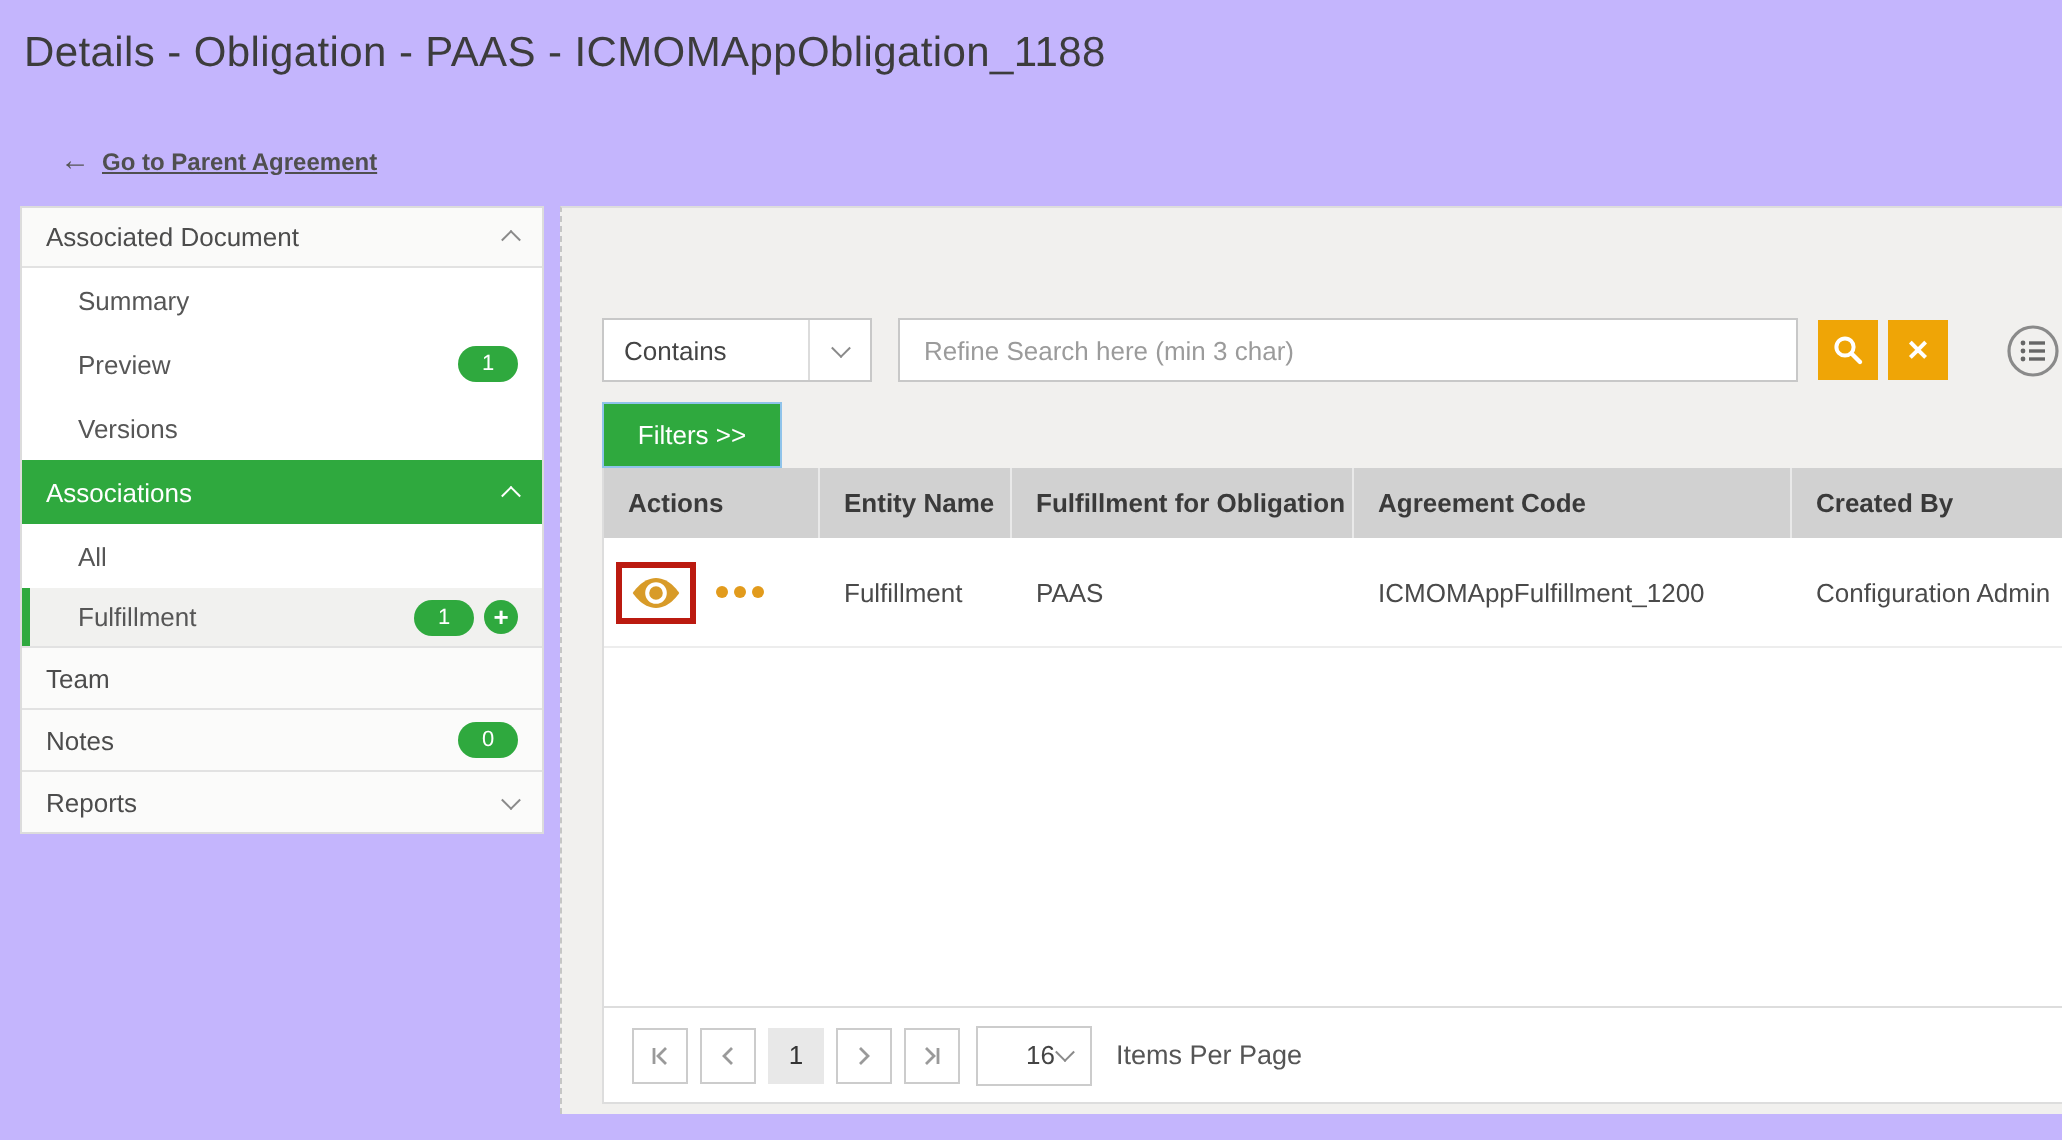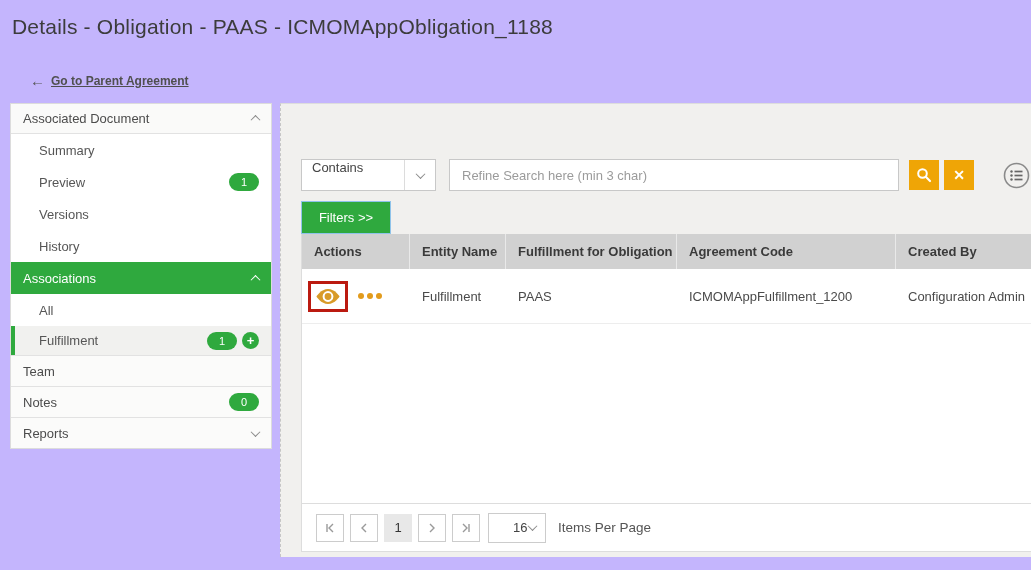--- a/index.html
+++ b/index.html
@@ -34,21 +34,21 @@
     font-size: 13px; font-weight: bold; display: inline-flex; align-items: center; justify-content: center;
     margin-left: 5px; line-height: 1; cursor: pointer; }
 
   
   .main-panel { position: absolute; left: 280px; top: 103px; width: 751px; height: 454px;
     background: #f1f0ee; border-top: 1px solid #ddd; border-left: 1px dashed #c6c6c6; }
 
   
   .search-row { position: absolute; left: 20px; top: 55px; height: 32px; display: flex; align-items: center; }
   .op-select { width: 135px; height: 32px; background: #fff; border: 1px solid #c8c8c8; display: flex;
-    font-size: 13px; color: #444; padding-left: 10px; cursor: pointer; }
+    align-items: center; font-size: 13px; color: #444; padding-left: 10px; cursor: pointer; }
   .op-select .sep { margin-left: auto; width: 1px; height: 30px; background: #dcdcdc; }
   .op-select .caret-zone { width: 30px; display: flex; align-items: center; justify-content: center; }
   .search-input { margin-left: 13px; width: 450px; height: 32px; border: 1px solid #c8c8c8; padding: 0 12px;
     font-size: 13px; color: #444; font-family: "Liberation Sans", sans-serif; outline: none; }
   .search-input::placeholder { color: #9b9b9b; }
   .btn-orange { width: 30px; height: 30px; background: #efa506; border: none; display: inline-flex;
     align-items: center; justify-content: center; cursor: pointer; color: #fff; font-size: 14px; font-weight: bold; }
   .btn-search { margin-left: 10px; }
   .btn-clear { margin-left: 5px; }
   .list-icon { margin-left: 28px; width: 28px; height: 28px; display: inline-flex; align-items: center;
@@ -108,23 +108,20 @@
     <div class="sb-row sb-sub">
       <span>Summary</span>
     </div>
     <div class="sb-row sb-sub">
       <span>Preview</span>
       <span class="sb-spacer"></span>
       <span class="badge">1</span>
     </div>
     <div class="sb-row sb-sub">
       <span>Versions</span>
-    </div>
-    <div class="sb-row sb-sub">
-      <span>History</span>
     </div>
     <div class="sb-row sb-green">
       <span>Associations</span>
       <span class="sb-spacer"></span>
       <span class="chev up"></span>
     </div>
     <div class="sb-row sb-sub">
       <span>All</span>
     </div>
     <div class="sb-row sb-sub sb-active">

